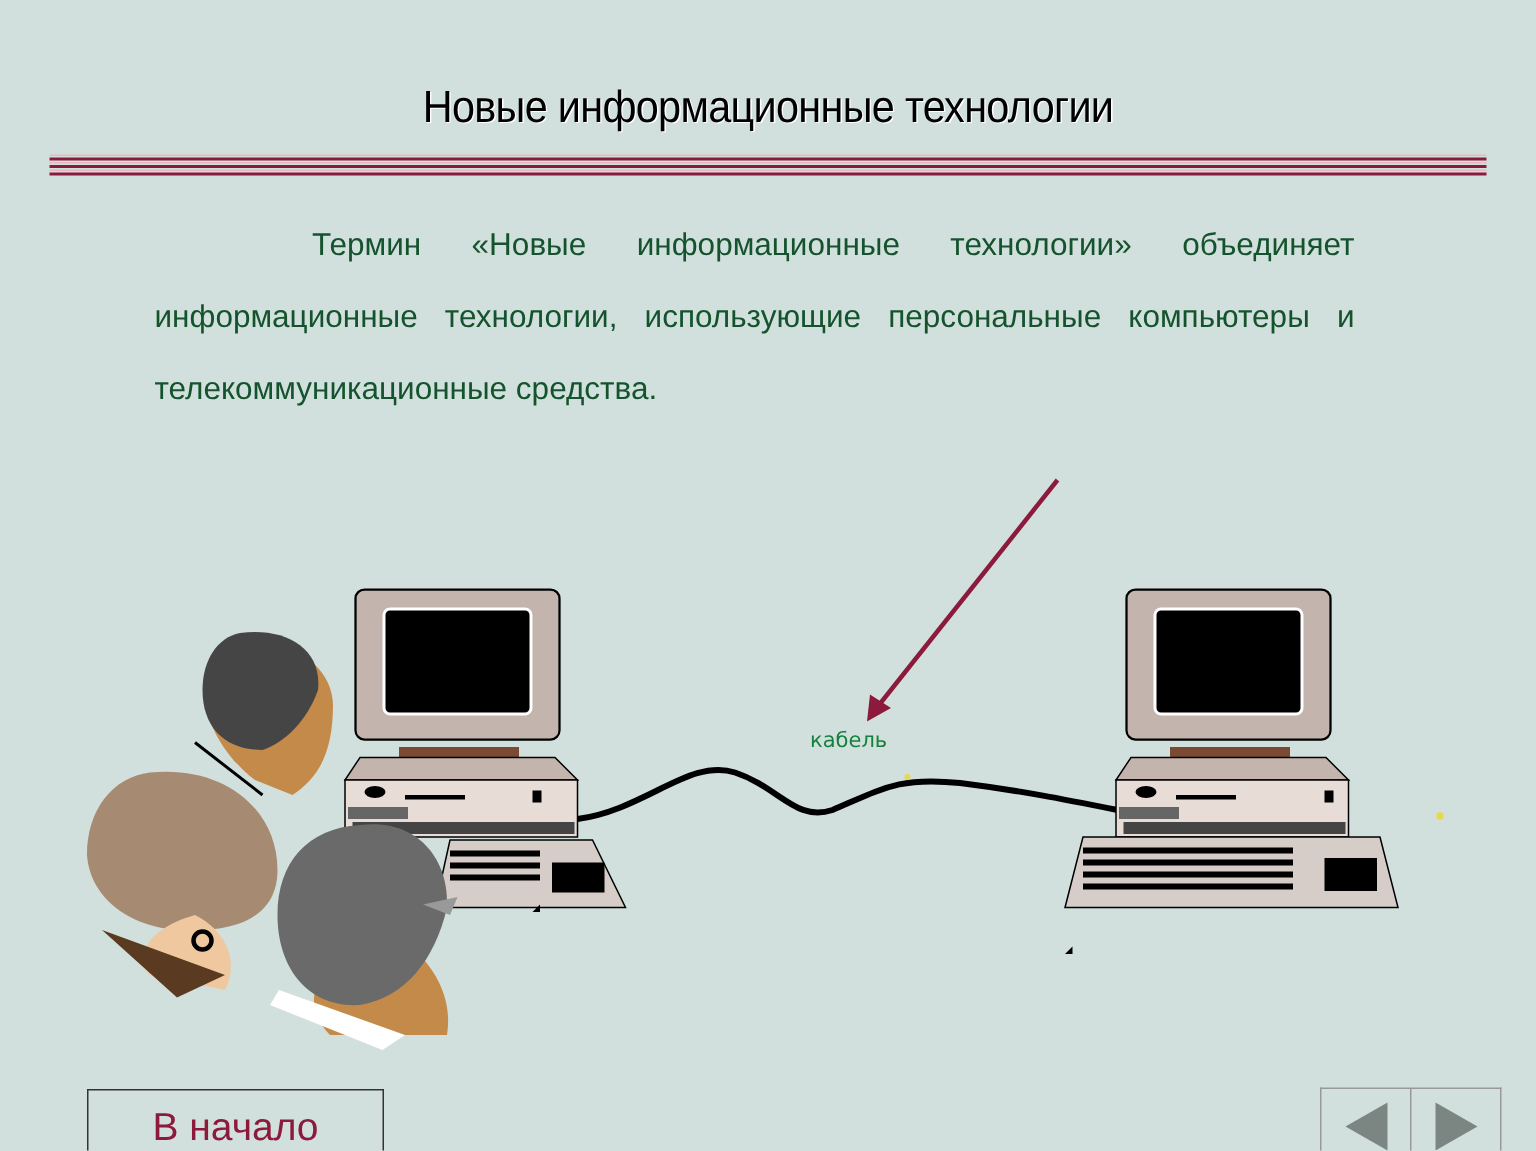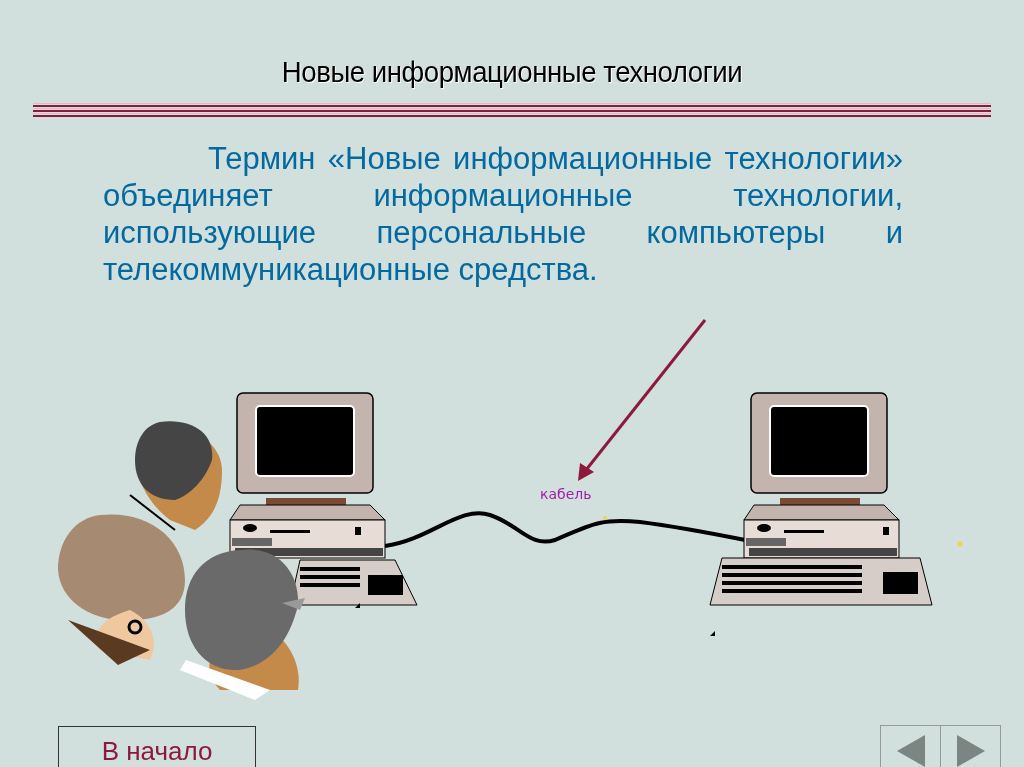--- a/index.html
+++ b/index.html
@@ -1,24 +1,24 @@
 <!DOCTYPE html>
 <html><head>
 <meta charset="utf-8">
 <style>
   html,body{margin:0;padding:0;}
   body{width:1024px;height:767px;background:#d2e0dd;position:relative;overflow:hidden;font-family:"Liberation Sans",sans-serif;}
   .title{position:absolute;left:0;width:1024px;top:55px;text-align:center;font-size:30px;color:#000;text-shadow:1px 1px 0 #fff;letter-spacing:-0.5px;transform:scaleX(0.92);}
   .rule{position:absolute;left:33px;width:958px;top:103px;height:10px;}
   .rule div{height:2px;background:#8c1a3c;margin-bottom:1px;}
   .rule div.l{background:#e8b6c4;height:1px;}
-  .body-text{position:absolute;left:103px;top:140px;width:800px;font-size:31px;line-height:37px;color:#0369a1;text-align:justify;text-align-last:left;}
+  .body-text{position:absolute;left:103px;top:140px;width:800px;font-size:21px;line-height:48px;color:#14532d;text-align:justify;text-align-last:left;}
   .body-text .p{display:block;text-indent:105px;}
   .arrow{position:absolute;left:0;top:0;}
-  .cable-label{position:absolute;left:540px;top:486px;font-family:"DejaVu Sans",sans-serif;font-size:14px;color:#a21caf;}
+  .cable-label{position:absolute;left:540px;top:486px;font-family:"DejaVu Sans",sans-serif;font-size:14px;color:#15803d;}
   .btn-home{position:absolute;left:58px;top:726px;width:198px;height:50px;border:1px solid #333;border-bottom:none;box-sizing:border-box;background:#d2e0dd;color:#8c1a3c;font-size:26px;text-align:center;line-height:48px;cursor:pointer;}
   .nav{position:absolute;left:880px;top:725px;width:121px;height:50px;border:1px solid #999;border-bottom:none;box-sizing:border-box;display:flex;}
   .nav div{flex:1;display:flex;align-items:center;justify-content:center;cursor:pointer;}
   .nav div:first-child{border-right:1px solid #999;}
 </style>
 </head>
 <body>
 
 <div class="title">Новые информационные технологии</div>
 

